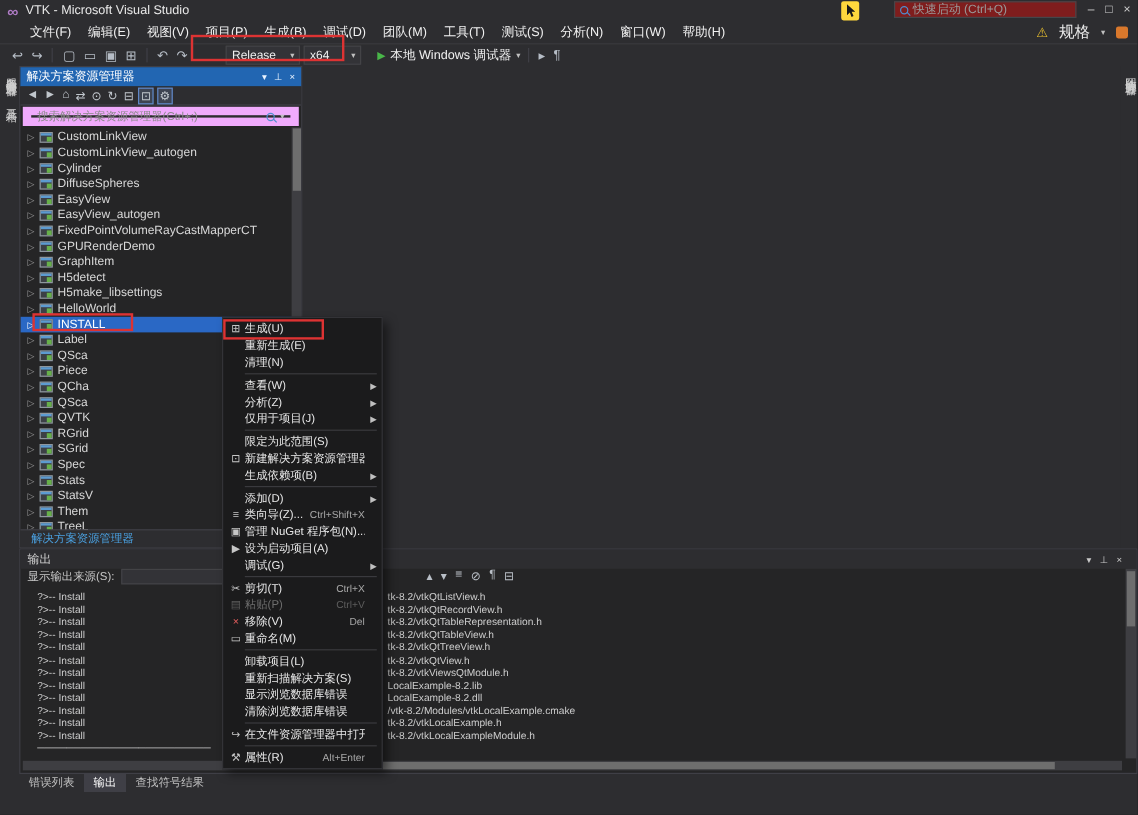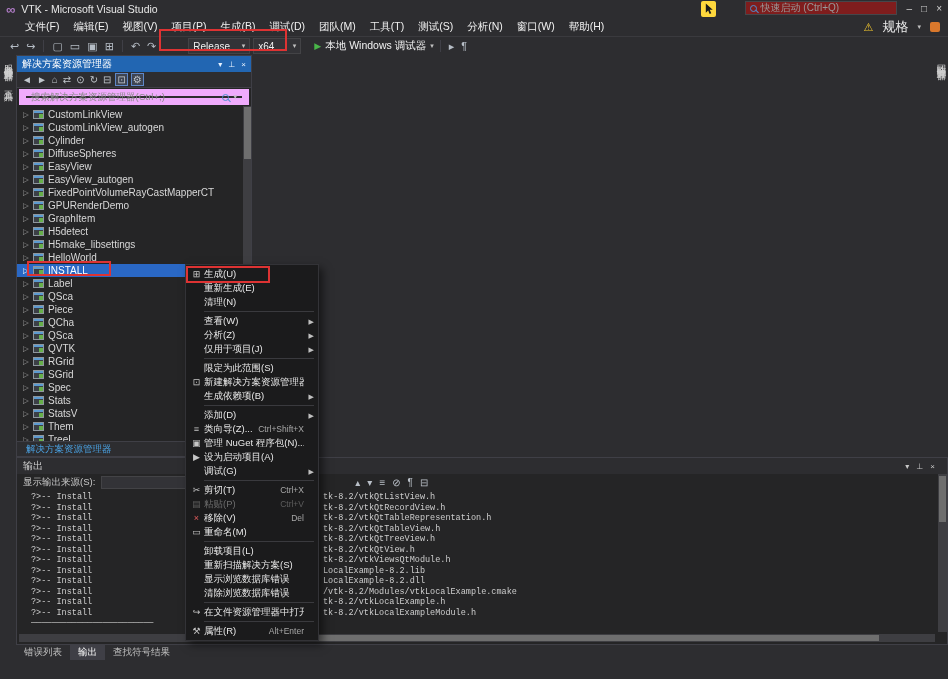--- a/index.html
+++ b/index.html
@@ -55,24 +55,24 @@
 .prj::before{content:"";position:absolute;left:0;top:0;right:0;height:2px;background:#5c9bd1}
 .prj::after{content:"";position:absolute;right:.5px;bottom:.5px;width:3.5px;height:3.5px;background:#67b04a}
 .tree-vscroll{position:absolute;right:0;top:0;bottom:0;width:8px;background:#3e3e42}
 .tree-vthumb{position:absolute;left:.5px;top:1px;width:7px;height:52px;background:#6e6e6e}
 .se-bottomtabs{height:15px;background:#2d2d30;border-top:1px solid #3f3f46;display:flex;align-items:center;padding-left:4px;font-size:9.5px;flex:none}
 .se-btab{color:#4aa0e0;padding:0 5px}
 
 .output-panel{position:absolute;left:16px;top:457px;right:0;height:188px;background:#252526;border:1px solid #3f3f46;z-index:6}
 .out-header{height:16px;display:flex;align-items:center;padding:0 6px;font-size:10px;color:#d0d0d0;background:#2d2d30}
 .out-controls{margin-left:auto;display:flex;gap:7px;font-size:8px;color:#c8c8c8;padding-right:6px}
-.out-srcrow{height:16px;display:flex;align-items:center;font-size:9.5px;color:#c8c8c8;padding-left:6px;gap:6px}
+.out-srcrow{height:16px;display:flex;font-size:9.5px;color:#c8c8c8;padding-left:6px;gap:6px}
 .out-combo{width:168px;height:13px;background:#333337;border:1px solid #434346}
 .out-icons{display:flex;gap:7px;margin-left:80px;color:#b9bfc7;font-size:10px}
-.output-text{position:absolute;left:0;top:34px;right:10px;bottom:12px;font-family:Liberation Mono, monospace;font-size:8.5px;line-height:10.5px;color:#cdcdcd;overflow:hidden}
+.output-text{position:absolute;left:0;top:34px;right:10px;bottom:12px;font-family:Liberation Sans, sans-serif;font-size:8.5px;line-height:10.5px;color:#cdcdcd;overflow:hidden}
 .oline{position:relative;height:10.5px}
 .oleft{position:absolute;left:14px;white-space:pre}
 .oright{position:absolute;left:306px;white-space:pre}
 .out-vscroll{position:absolute;right:0;top:16px;bottom:12px;width:9px;background:#3e3e42}
 .out-vthumb{position:absolute;left:1px;top:2px;width:7px;height:46px;background:#6e6e6e}
 .out-hscroll{position:absolute;left:2px;right:12px;bottom:2px;height:8px;background:#3e3e42}
 .out-hthumb{position:absolute;left:300px;top:1px;width:560px;height:6px;background:#6e6e6e}
 
 .bottom-tabs{position:absolute;left:16px;top:645px;height:15px;display:flex;align-items:center;font-size:9.5px;color:#c0c0c0;z-index:6}
 .btab{padding:1px 8px}

